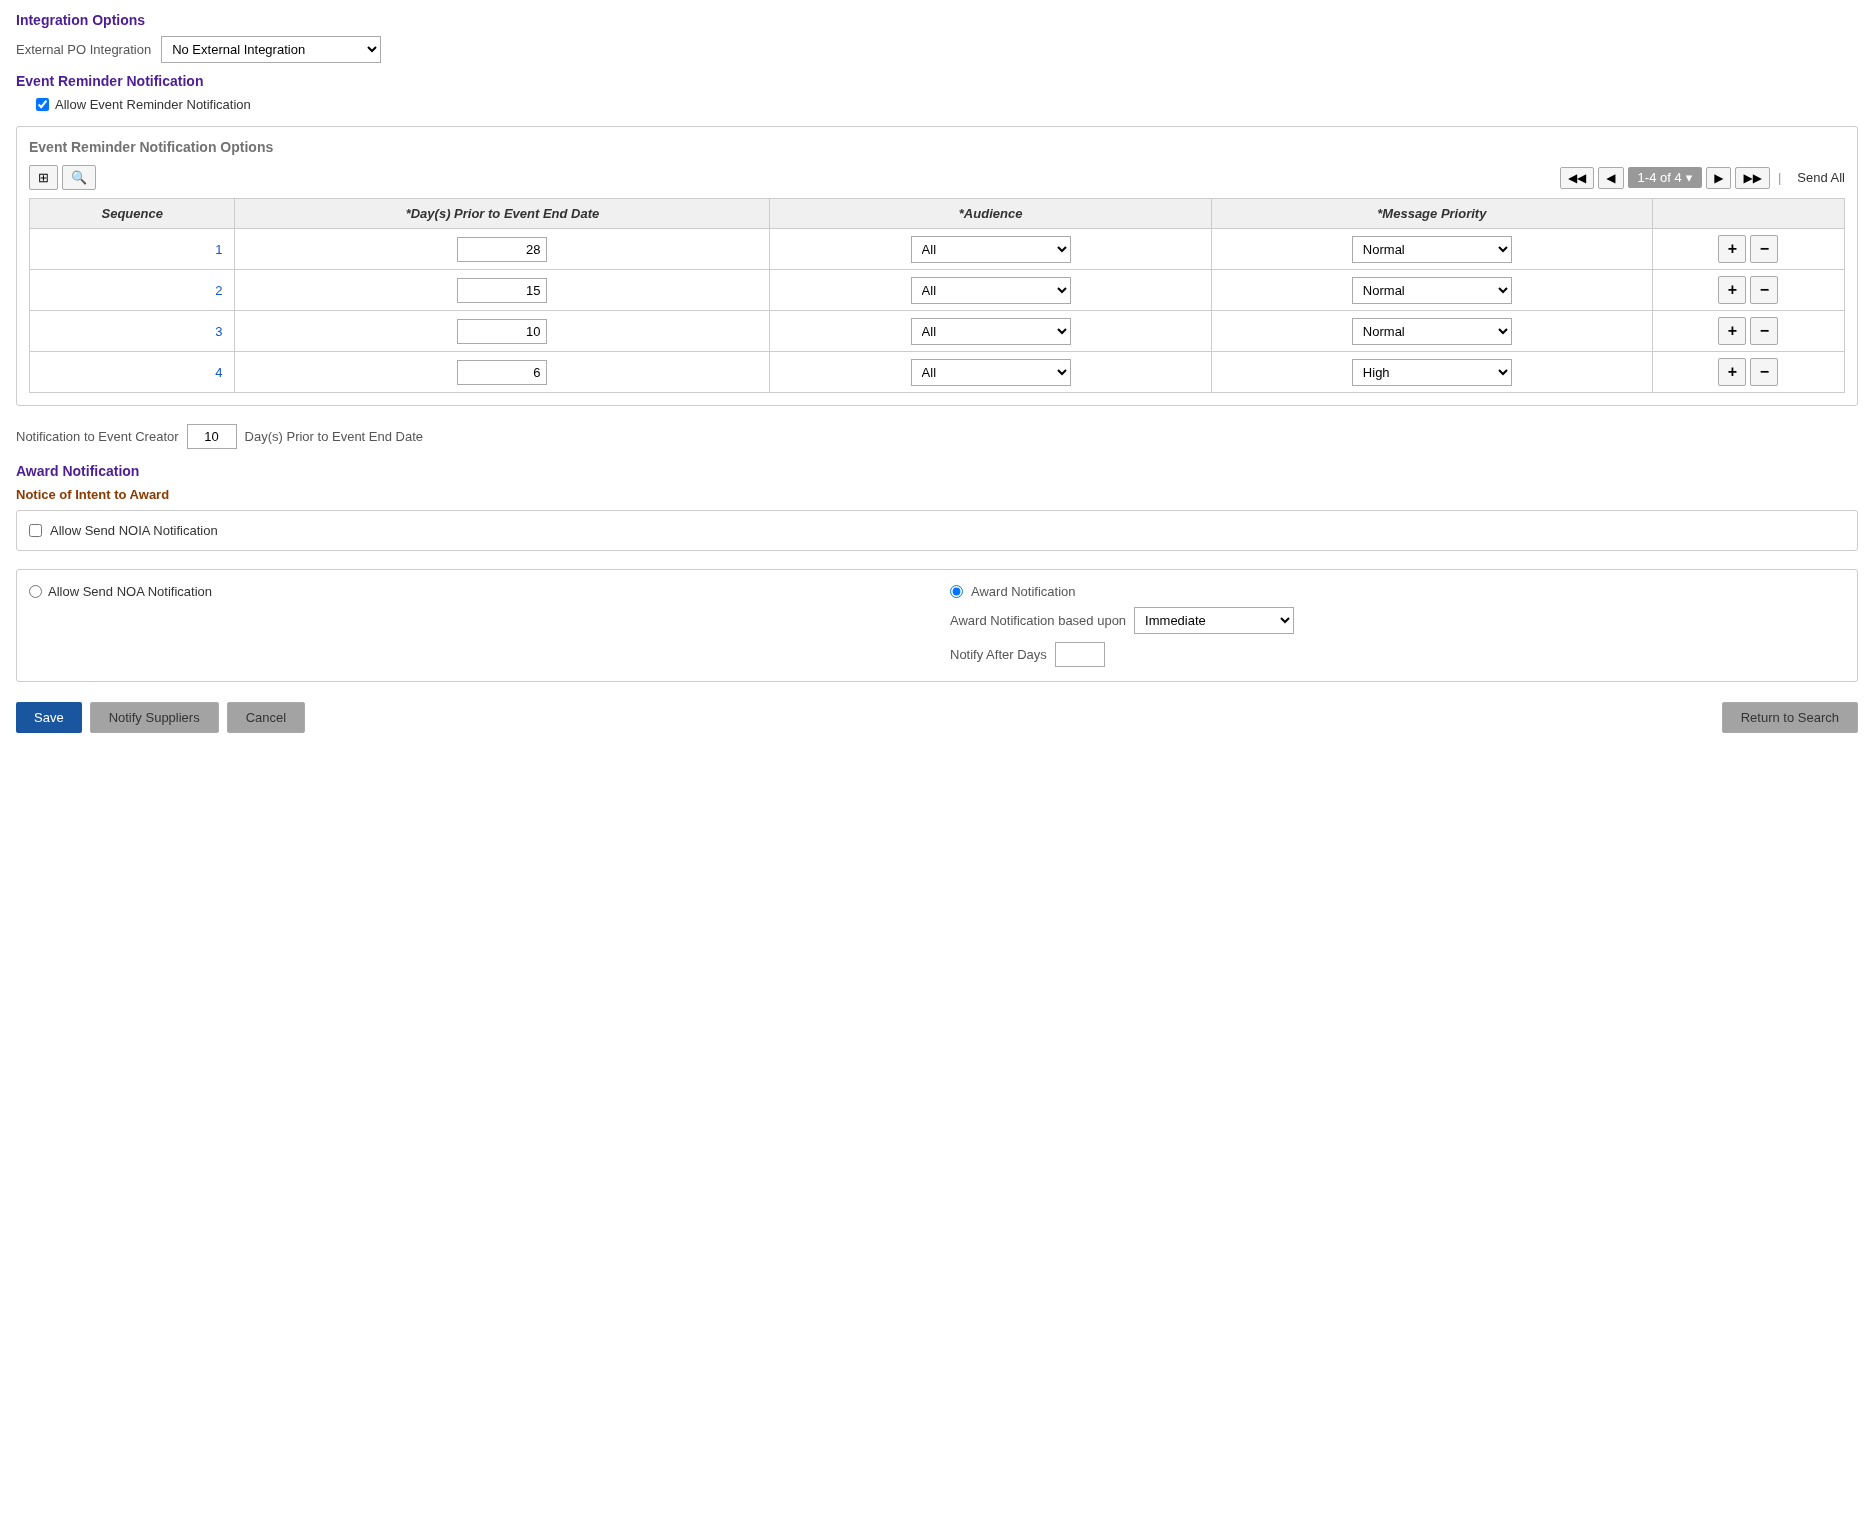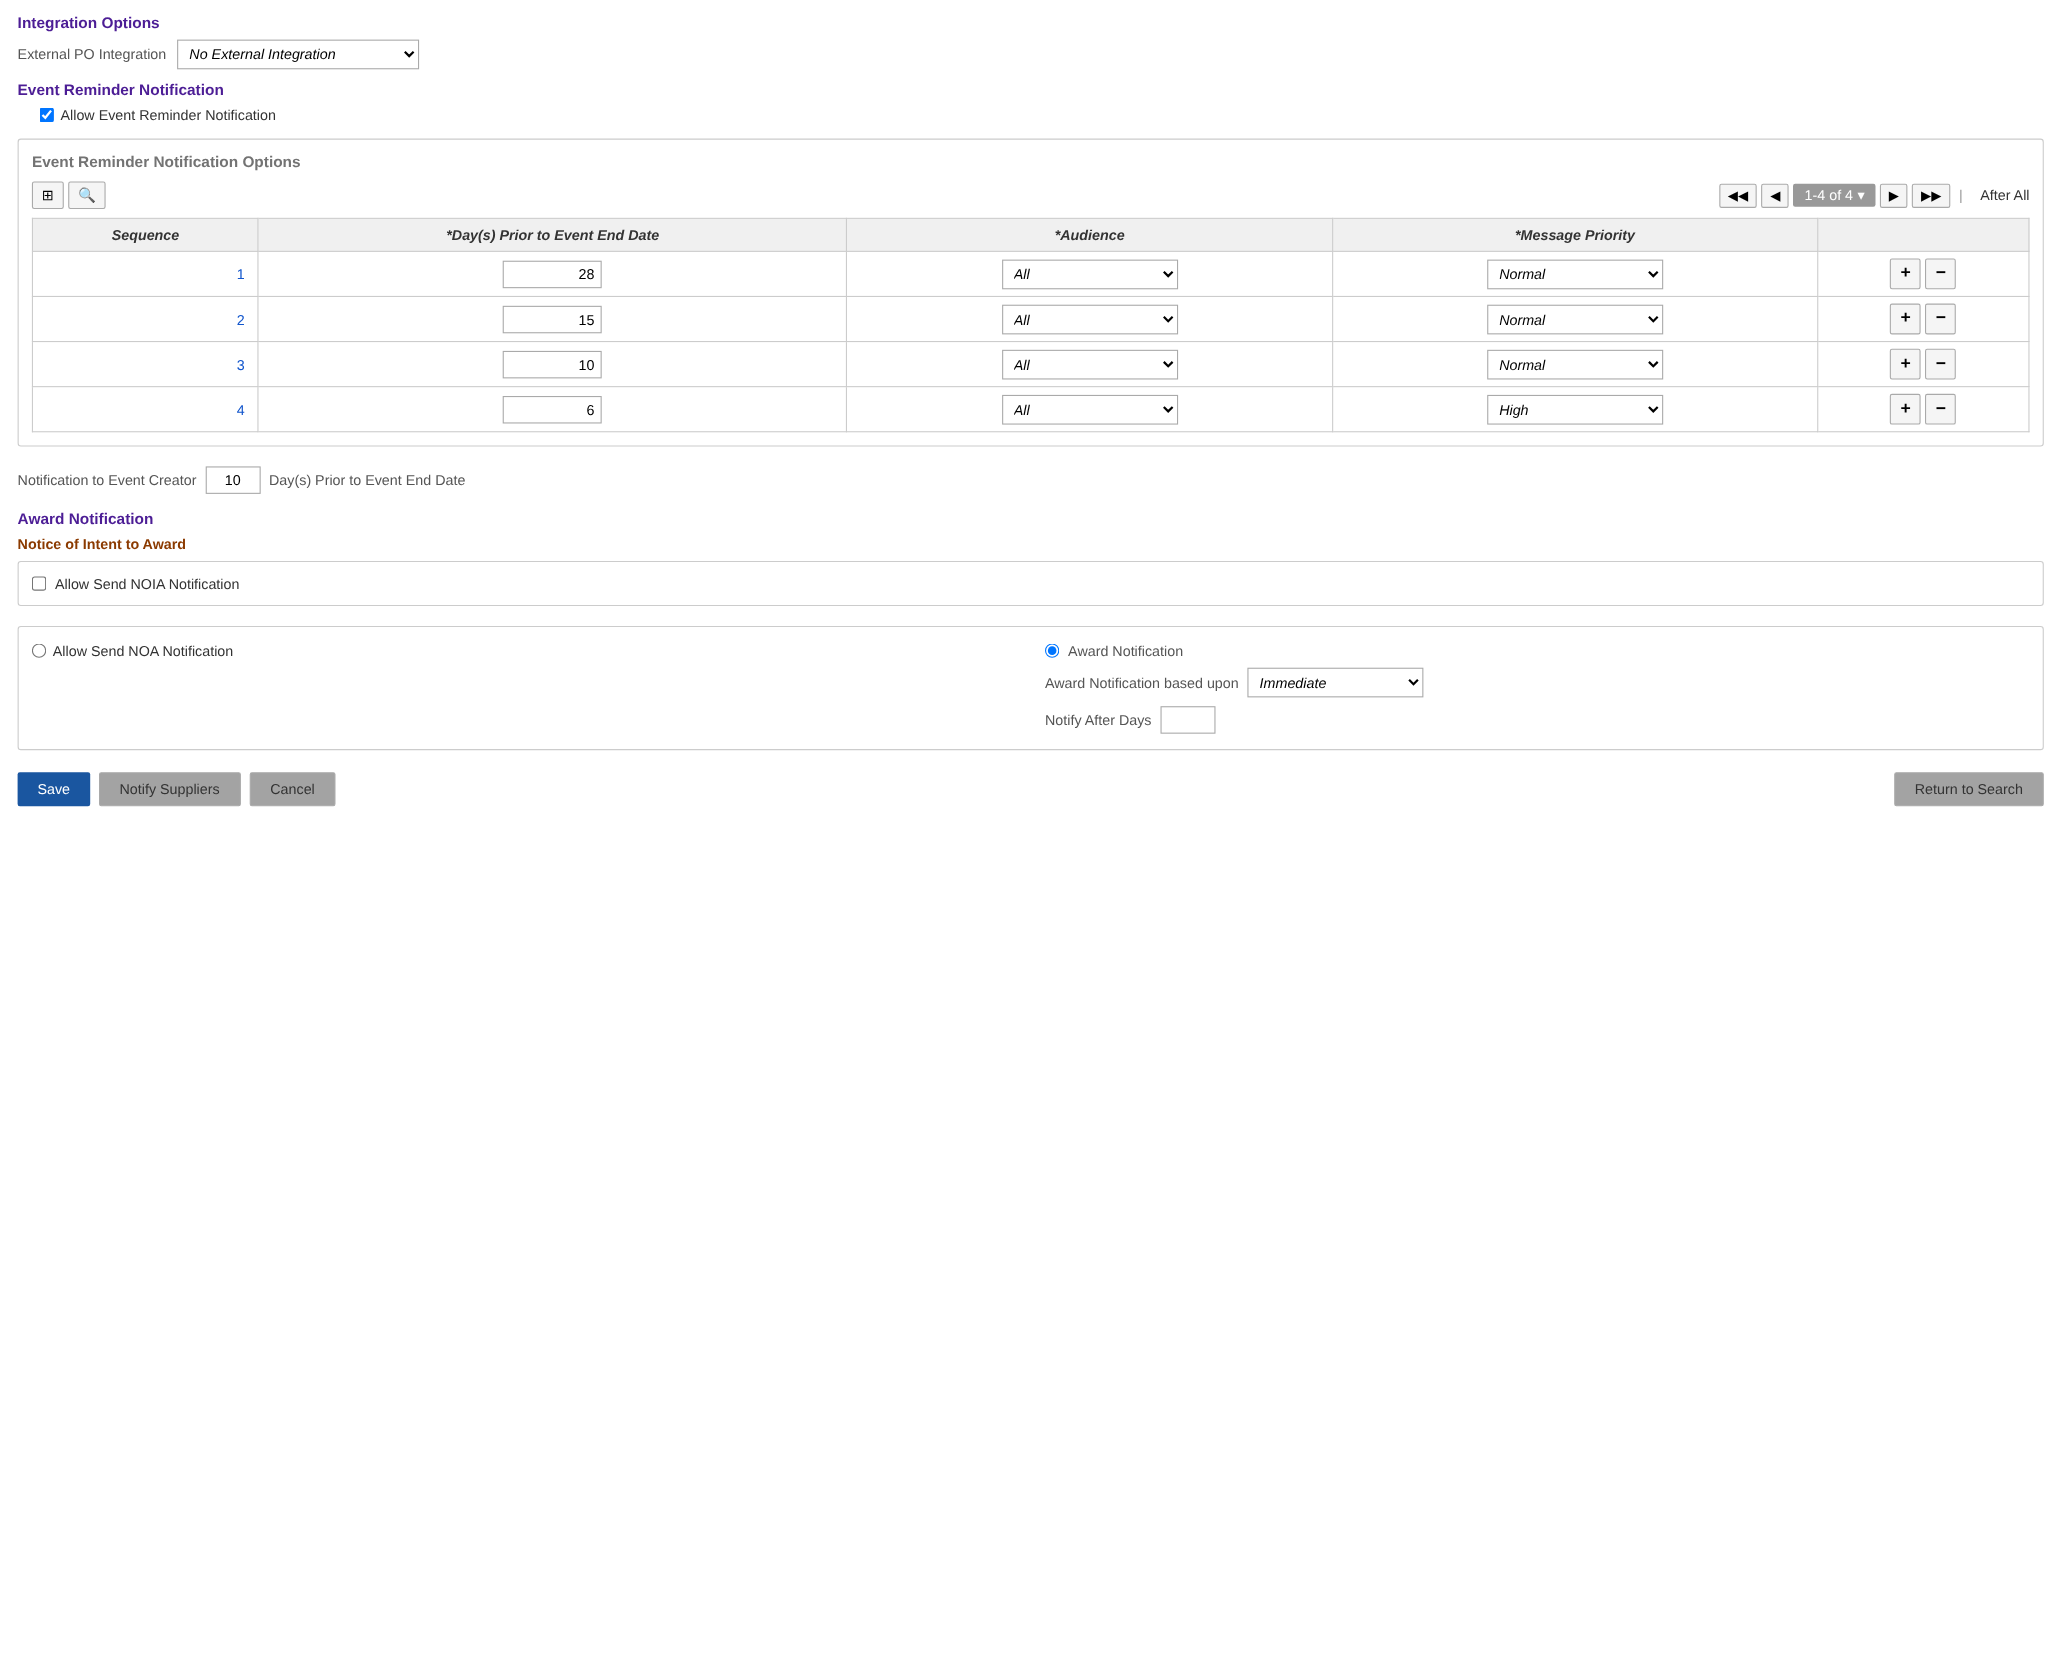--- a/index.html
+++ b/index.html
@@ -26,21 +26,20 @@
       color: #555;
       font-size: 13px;
     }
     select {
       border: 1px solid #aaa;
       background: #fff;
       padding: 4px 6px;
       font-size: 13px;
       cursor: pointer;
       appearance: auto;
-      font-style: italic;
     }
     .integration-select {
       width: 220px;
     }
     .checkbox-row {
       display: flex;
       align-items: center;
       gap: 6px;
       margin-bottom: 14px;
       margin-left: 20px;
@@ -297,21 +296,21 @@
       <div class="toolbar-right">
         <button class="nav-btn">◀◀</button>
         <button class="nav-btn">◀</button>
         <span class="page-badge">
           <span>1-4 of 4</span>
           <span>▾</span>
         </span>
         <button class="nav-btn">▶</button>
         <button class="nav-btn">▶▶</button>
         <span class="separator">|</span>
-        <a class="view-all-link">After All</a>
+        <a class="view-all-link">Send All</a>
       </div>
     </div>
 
     <table>
       <thead>
         <tr>
           <th>Sequence</th>
           <th>*Day(s) Prior to Event End Date</th>
           <th>*Audience</th>
           <th>*Message Priority</th>

